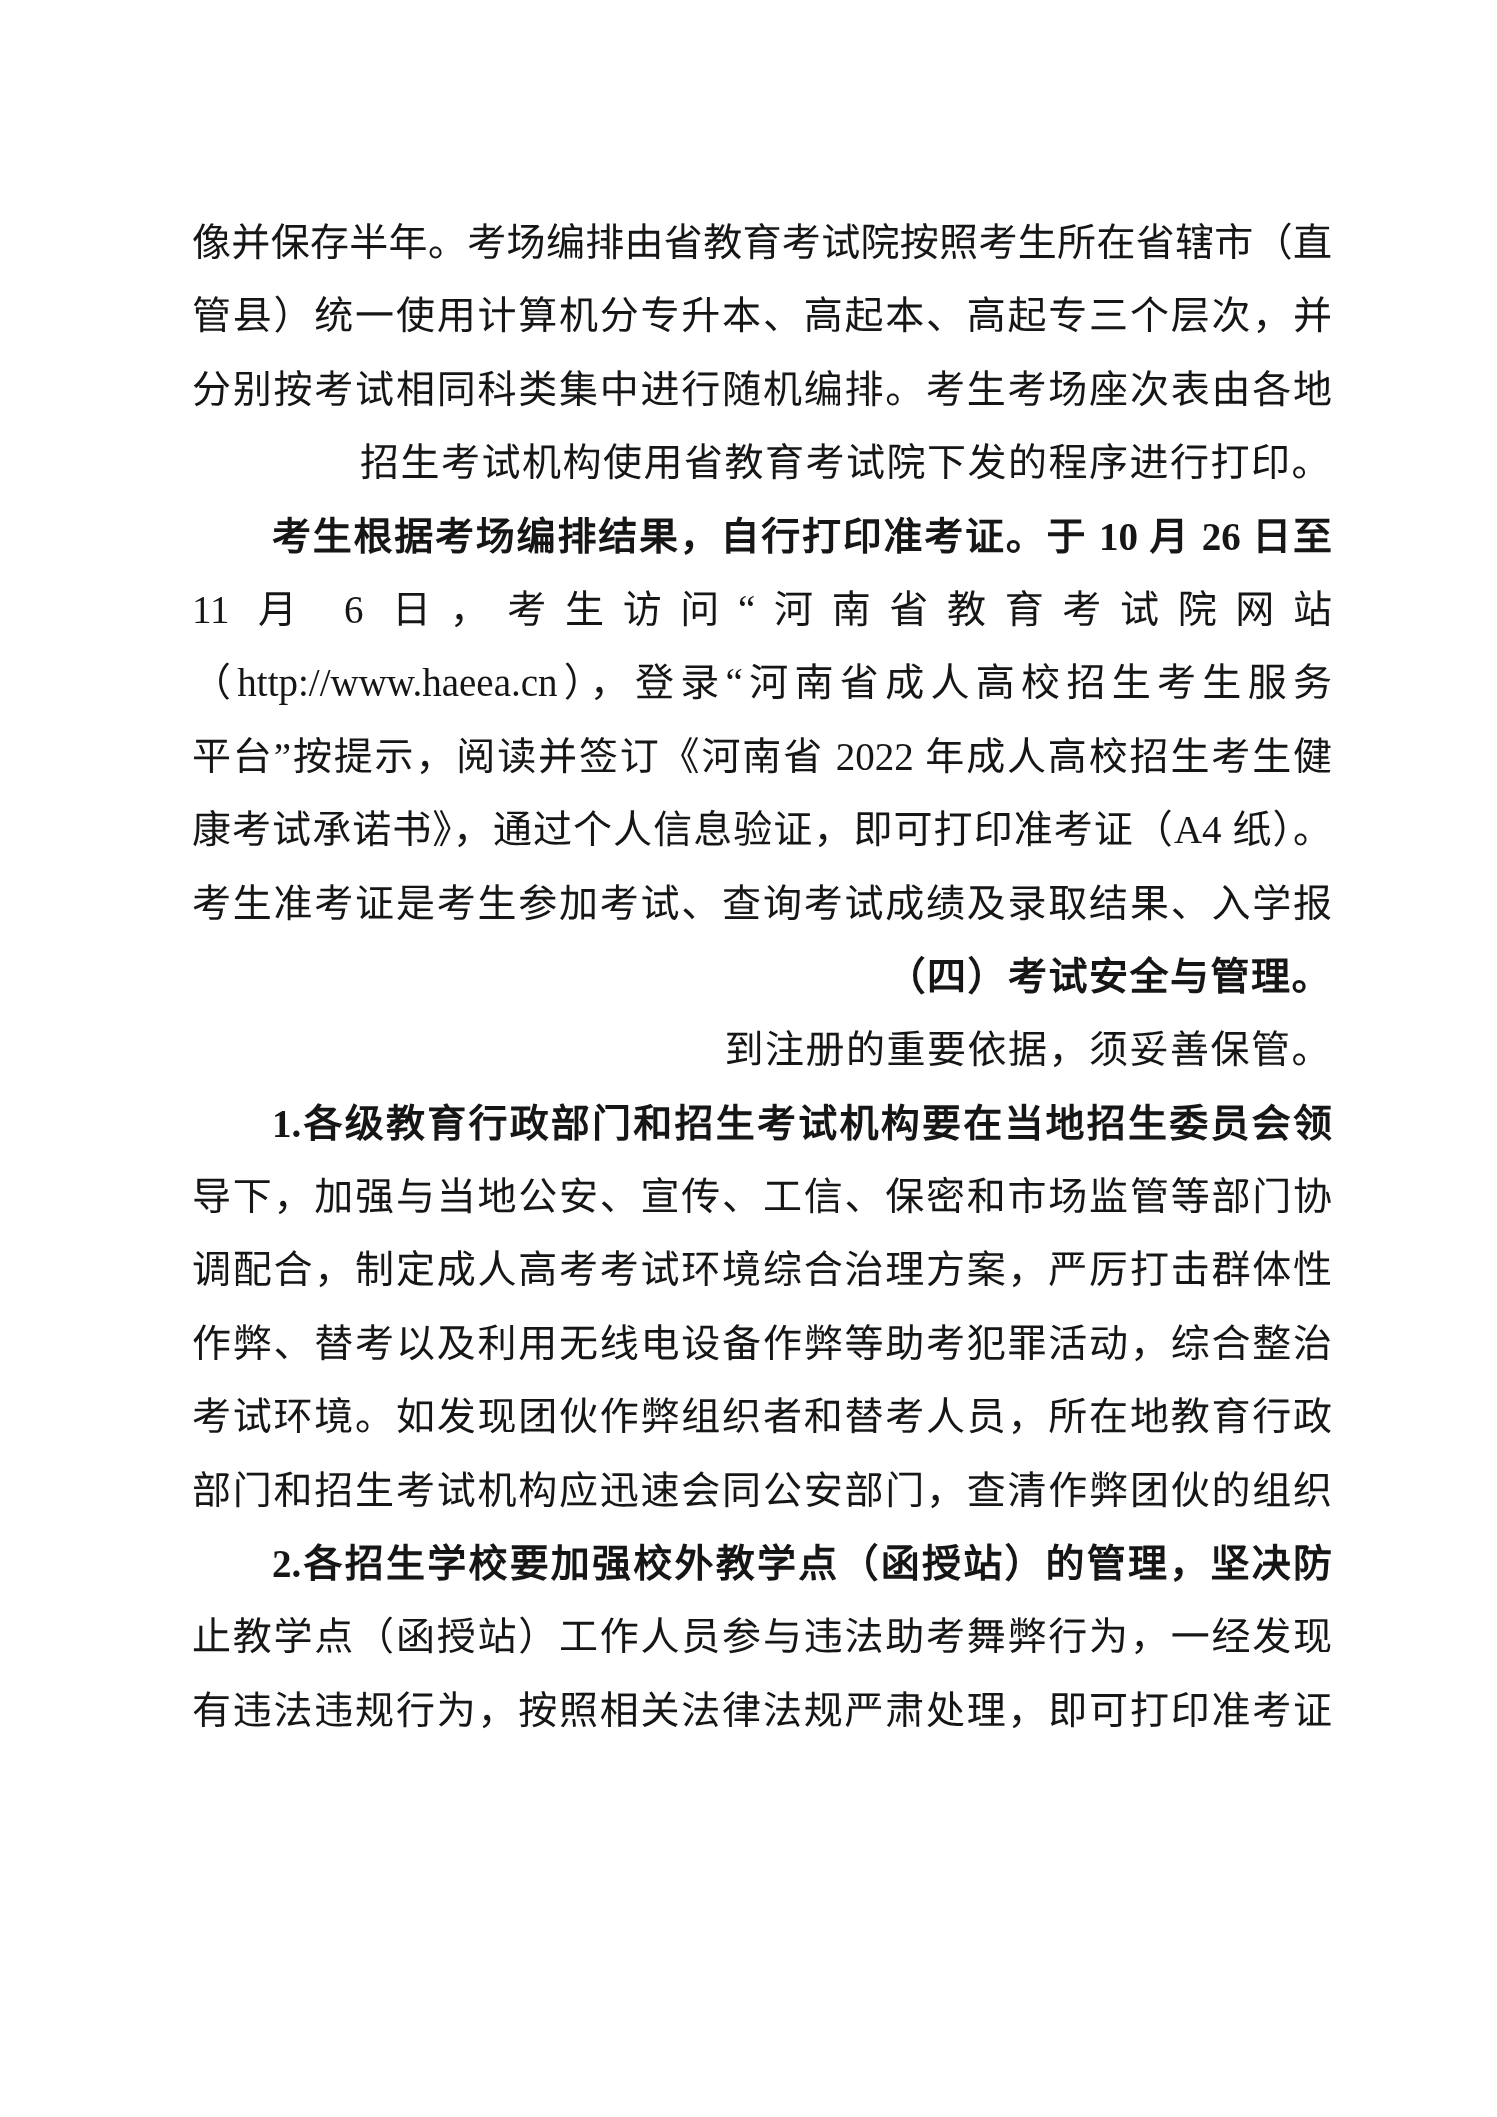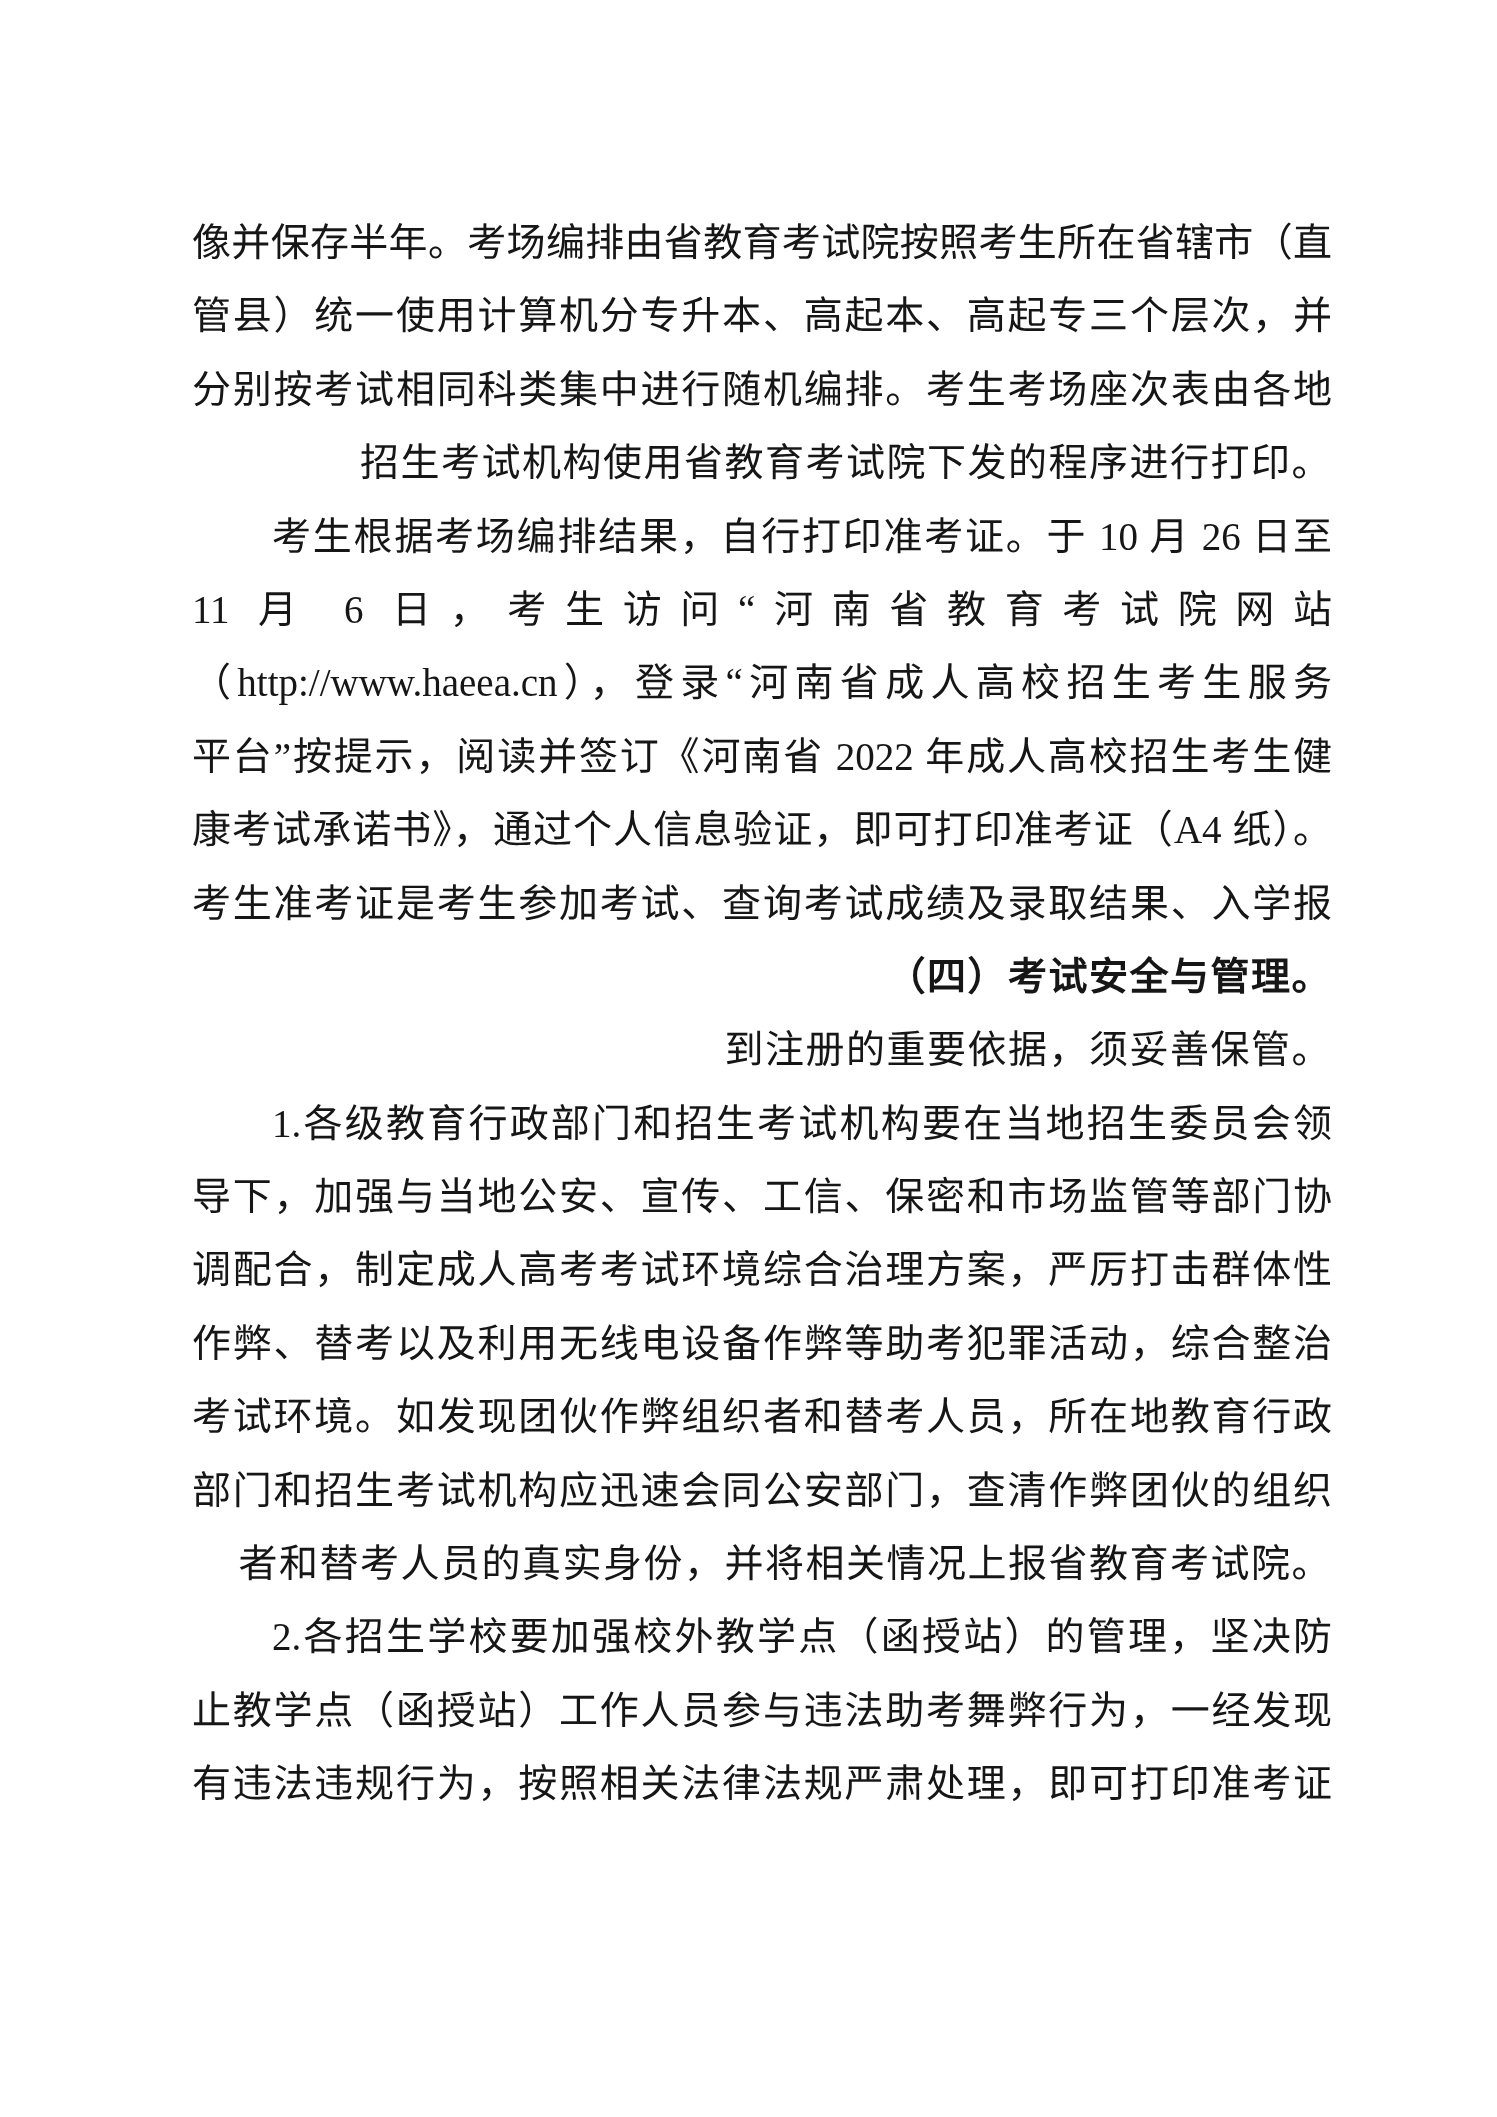--- a/index.html
+++ b/index.html
@@ -32,20 +32,21 @@
     letter-spacing: 1.5px;
   }
   .doc-line.justify {
     letter-spacing: 0;
     text-align: justify;
     text-align-last: justify;
     text-justify: inter-character;
   }
   .doc-line.indent {
     text-indent: 80px;
+    font-weight: bold;
   }
   .doc-line.bold {
     font-weight: 700;
   }
 </style>
 </head>
 <body>
 
 <div class="page">
   <div class="doc-body" id="doc-body">
@@ -60,18 +61,17 @@
       <div class="doc-line justify">康考试承诺书》，通过个人信息验证，即可打印准考证（A4 纸）。</div>
       <div class="doc-line justify">考生准考证是考生参加考试、查询考试成绩及录取结果、入学报</div>
       <div class="doc-line indent bold">（四）考试安全与管理。</div>
       <div class="doc-line">到注册的重要依据，须妥善保管。</div>
       <div class="doc-line justify indent">1.各级教育行政部门和招生考试机构要在当地招生委员会领</div>
       <div class="doc-line justify">导下，加强与当地公安、宣传、工信、保密和市场监管等部门协</div>
       <div class="doc-line justify">调配合，制定成人高考考试环境综合治理方案，严厉打击群体性</div>
       <div class="doc-line justify">作弊、替考以及利用无线电设备作弊等助考犯罪活动，综合整治</div>
       <div class="doc-line justify">考试环境。如发现团伙作弊组织者和替考人员，所在地教育行政</div>
       <div class="doc-line justify">部门和招生考试机构应迅速会同公安部门，查清作弊团伙的组织</div>
-      <div class="doc-line">者和替考人员的真实身份，并将相关情况上报省教育考试院。</div>
       <div class="doc-line justify indent">2.各招生学校要加强校外教学点（函授站）的管理，坚决防</div>
       <div class="doc-line justify">止教学点（函授站）工作人员参与违法助考舞弊行为，一经发现</div>
       <div class="doc-line justify">有违法违规行为，按照相关法律法规严肃处理，即可打印准考证</div>
     </div>
 </div>
 
 </body></html>

